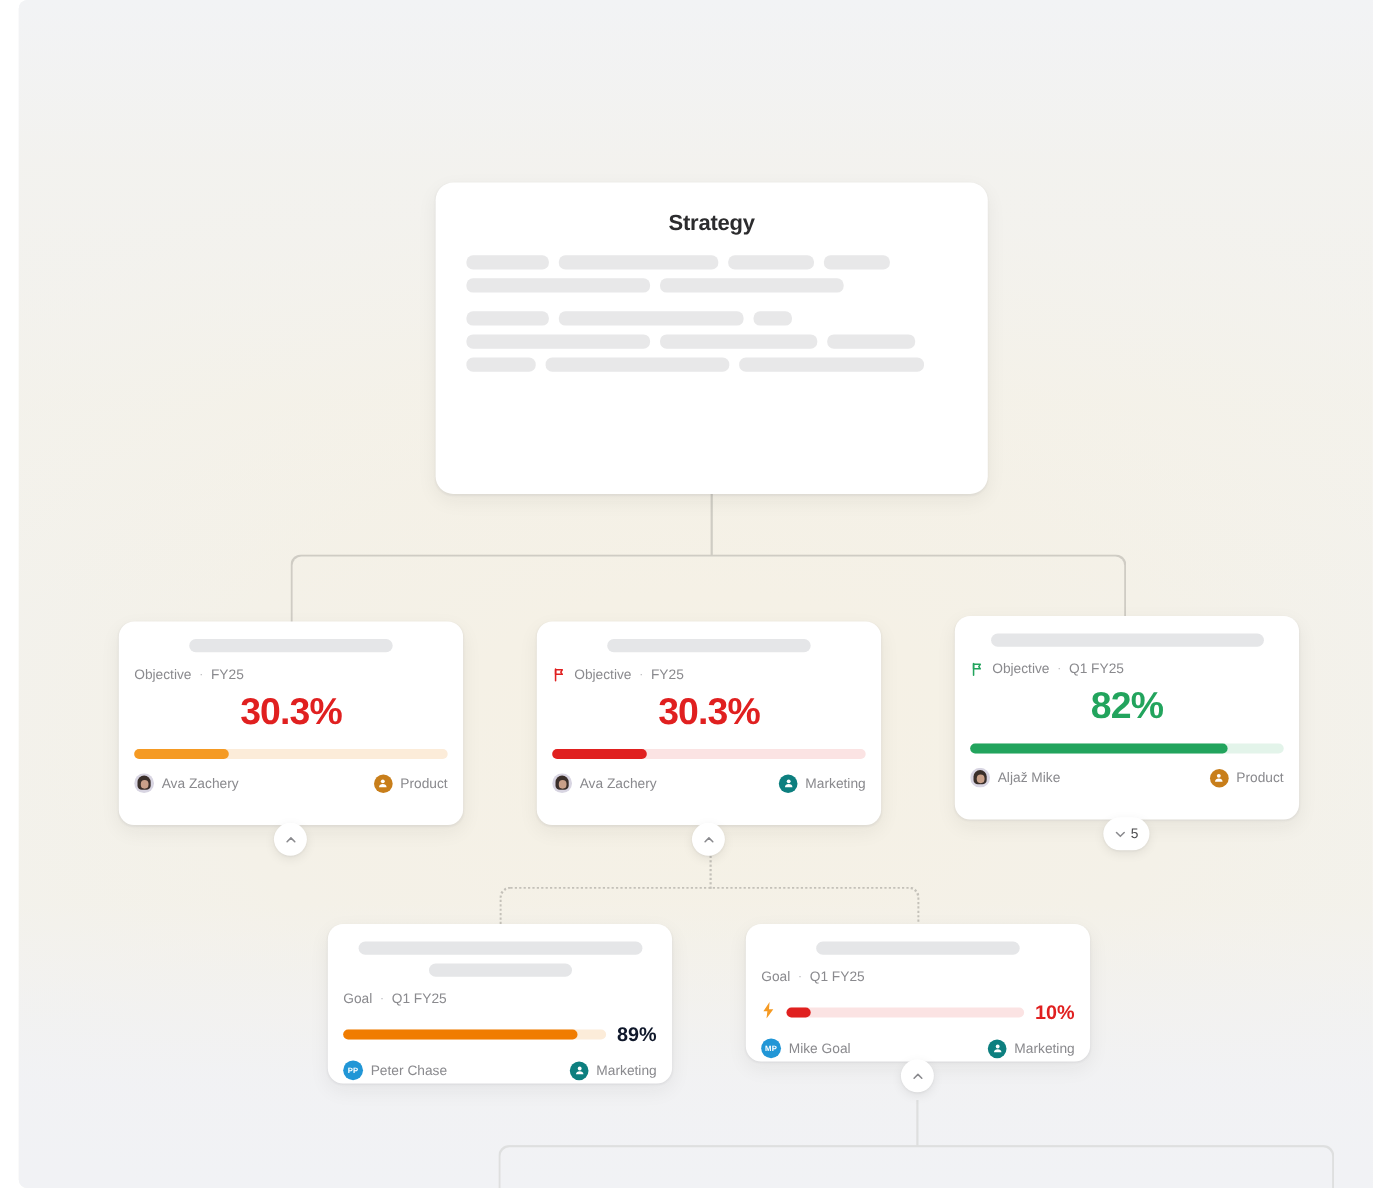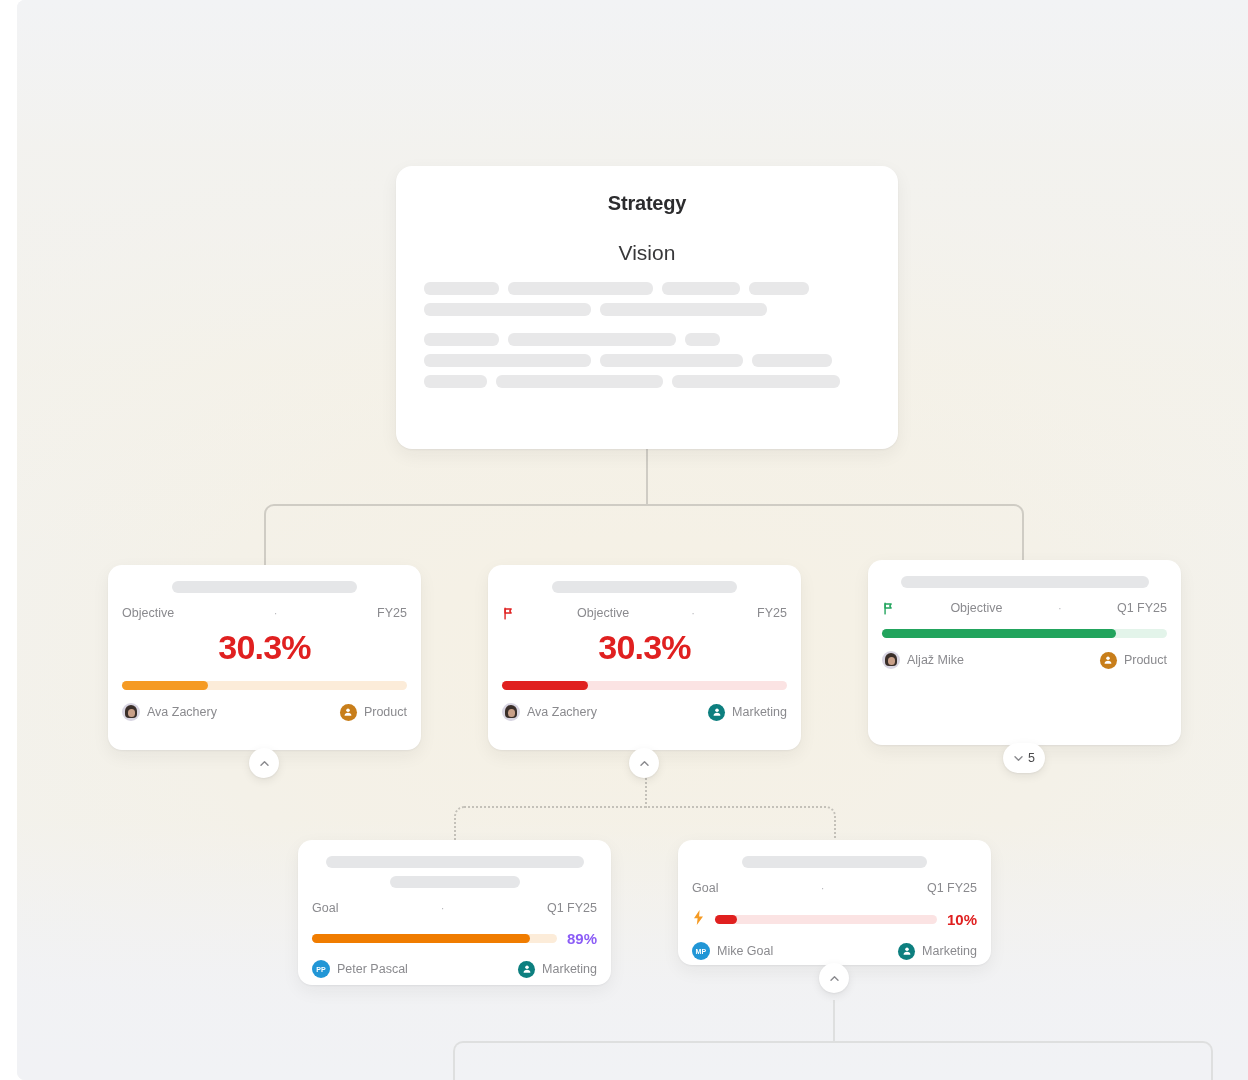--- a/index.html
+++ b/index.html
@@ -90,32 +90,32 @@
   .sk-row { display: flex; gap: 9px; margin-bottom: 8px; justify-content: flex-start; }
   .sk { height: 13px; border-radius: 6px; background: #e8e8e9; }
 
   
   .node-card { padding: 0; overflow: hidden; }
   .node-body { padding: 16px 14px 0; text-align: center; }
   .node-title-sk { height: 12px; border-radius: 6px; background: #e5e6e8; margin: 0 auto; }
   .meta {
     margin-top: 13px;
     font-size: 12.5px; color: #8a8a8e;
-    display: flex; align-items: center; justify-content: space-between; gap: 7px;
+    display: flex; align-items: center; justify-content: flex-start; gap: 7px;
   }
   .meta .dot { color: #b9b9bd; font-size: 11px; }
   .flag { width: 13px; height: 13px; display: inline-block; flex: 0 0 auto; }
   .pct-big {
     font-size: 34px; font-weight: bold; letter-spacing: -0.8px;
     margin-top: 8px;
   }
   .bar-wrap { display: flex; align-items: center; gap: 10px; padding: 0 14px; }
   .bar-track { flex: 1; height: 9px; border-radius: 5px; }
   .bar-fill { height: 9px; border-radius: 5px; }
-  .pct-inline { font-size: 15px; font-weight: bold; }
+  .pct-inline { font-size: 18px; font-weight: bold; }
   .node-foot {
     display: flex; align-items: center; justify-content: space-between;
     padding: 0 14px; height: 44px;
   }
   .who, .team { display: flex; align-items: center; gap: 7px; font-size: 12.5px; color: #8a8a8e; }
   .avatar {
     width: 18px; height: 18px; border-radius: 50%;
     flex: 0 0 auto; overflow: hidden; position: relative;
     display: flex; align-items: center; justify-content: center;
     font-size: 7px; font-weight: bold; color: #fff; letter-spacing: .2px;
@@ -150,21 +150,20 @@
 
   <div class="conn dash-v" style="left:628px; top:778px; height:30px;"></div>
   <div class="conn dash-bracket" style="left:437px; top:806px; width:382px; height:40px;"></div>
 
   <div class="conn solid-v-light" style="left:816px; top:1000px; height:42px;"></div>
   <div class="conn bracket-light" style="left:436px; top:1041px; width:760px; height:40px;"></div>
 
   <div class="card" id="strategy-card">
     <div class="strategy-title">Strategy</div>
 
-    <div class="section-head">Vision</div>
     <div class="sk-rows" id="vision-skeleton">
         <div class="sk-row">
           <div class="sk" style="width: 75px;"></div>
           <div class="sk" style="width: 145px;"></div>
           <div class="sk" style="width: 78px;"></div>
           <div class="sk" style="width: 60px;"></div>
         </div>
         <div class="sk-row">
           <div class="sk" style="width: 167px;"></div>
           <div class="sk" style="width: 167px;"></div>
@@ -280,20 +279,21 @@
           <div class="node-title-sk" style="width:248px"></div>
           <div class="meta">
             <span class="flag"><svg viewBox="0 0 14 14" fill="none" xmlns="http://www.w3.org/2000/svg">
                 <path d="M3.3 1.2v11.6" stroke="#22a45d" stroke-width="1.5" stroke-linecap="round"></path>
                 <path d="M3.3 2.1h6.6l-1.5 2.2 1.5 2.2H3.3z" fill="none" stroke="#22a45d" stroke-width="1.5" stroke-linejoin="round"></path>
               </svg></span>
             <span>Objective</span>
             <span class="dot">·</span>
             <span>Q1 FY25</span>
           </div>
+          <div class="pct-big" style="color:#22a45d">82%</div>
         </div>
         <div class="bar-wrap" style="margin-top:14px">
           <div class="bar-track" style="background:#e3f4ea">
             <div class="bar-fill" style="width:82%;background:#22a45d"></div>
           </div>
         </div>
         <div class="node-foot">
           <div class="who">
             <span class="avatar">
               <span style="position:absolute;inset:0;background:#d8d5e2;"></span>
@@ -329,26 +329,26 @@
           <div class="meta">
             <span>Goal</span>
             <span class="dot">·</span>
             <span>Q1 FY25</span>
           </div>
         </div>
         <div class="bar-wrap" style="margin-top:15px">
           <div class="bar-track" style="background:#fcecd9">
             <div class="bar-fill" style="width:89%;background:#f07c00"></div>
           </div>
-          <span class="pct-inline" style="color:#8b5cf6">89%</span>
+          <span class="pct-inline" style="color:#0f172a">89%</span>
         </div>
         <div class="node-foot">
           <div class="who">
             <span class="avatar" style="background:#2196d6">PP</span>
-            <span>Peter Pascal</span>
+            <span>Peter Chase</span>
           </div>
           <div class="team">
             <span class="team-badge" style="background:#0d7f7f">
               <svg viewBox="0 0 12 12" fill="#fff" xmlns="http://www.w3.org/2000/svg">
                 <circle cx="6" cy="4" r="2.1"></circle>
                 <path d="M1.9 10.4c0-2.2 1.9-3.4 4.1-3.4s4.1 1.2 4.1 3.4z"></path>
               </svg>
             </span>
             <span>Marketing</span>
           </div>

